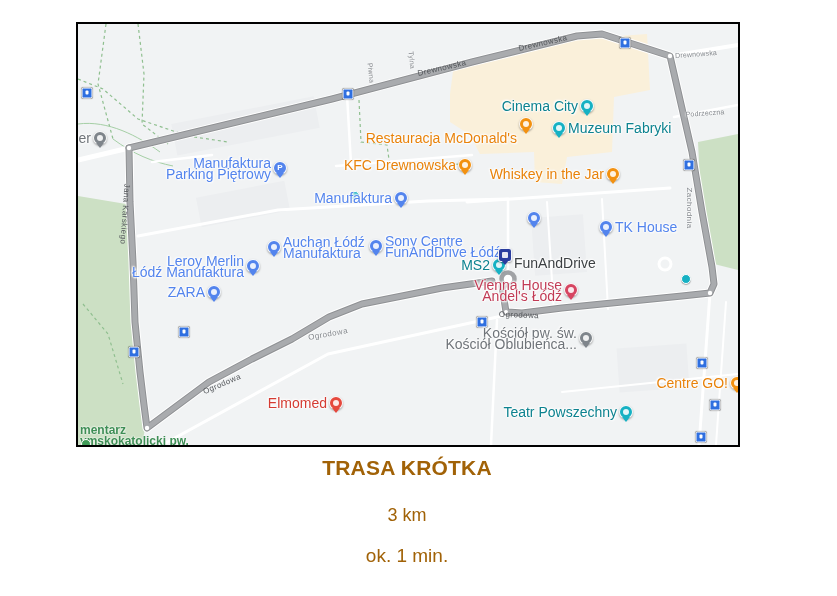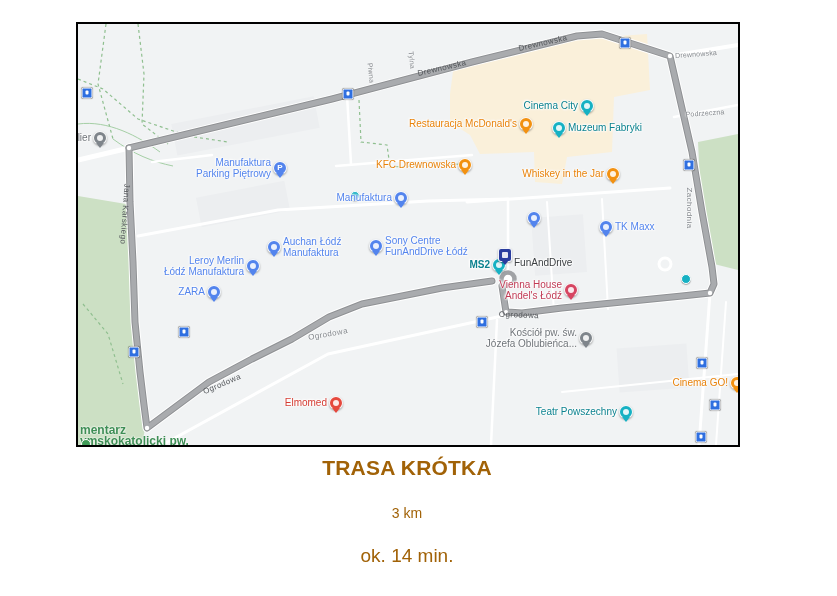--- a/index.html
+++ b/index.html
@@ -17,38 +17,38 @@
   .pin::after{content:"";position:absolute;left:50%;top:11px;transform:translateX(-50%);
        border:4px solid transparent;border-top:5px solid var(--c,#888);}
   .pin::before{content:"";position:absolute;inset:3px;border-radius:50%;background:rgba(255,255,255,.88);}
   .pin.glyph::before{display:none;}
   .pin.square{border-radius:3px;}
   .pin.square::before{border-radius:1px;inset:3px;}
   .pin span{position:absolute;inset:0;display:flex;align-items:center;justify-content:center;
        color:#fff;font-size:8px;font-weight:bold;line-height:1;}
   .dotpin{position:absolute;width:8px;height:8px;border-radius:50%;background:var(--c,#16b1c3);
        border:1.5px solid #fff;transform:translate(-50%,-50%);box-shadow:0 1px 1px rgba(0,0,0,.3);z-index:28;}
-  .plabel{position:absolute;font-size:10px;line-height:10.5px;white-space:nowrap;z-index:29;
+  .plabel{position:absolute;font-size:14px;line-height:10.5px;white-space:nowrap;z-index:29;
        text-shadow:0 0 2px #fff,0 0 2px #fff,0 0 3px #fff,1px 1px 2px #fff,-1px -1px 2px #fff;}
   .plabel.left{text-align:right;}
   .plabel.right{text-align:left;}
   .street{position:absolute;font-size:8px;letter-spacing:.4px;color:#84888d;white-space:nowrap;
        transform:translate(-50%,-50%) rotate(var(--r,0deg));z-index:20;
        text-shadow:0 0 2px #fff,0 0 2px #fff;}
   .street.on-route{color:#55585c;text-shadow:none;z-index:21;}
   .street.tiny{font-size:7px;letter-spacing:.2px;}
   .ticon{position:absolute;width:9px;height:9px;background:#2f6fe0;border:1px solid #fff;
        border-radius:2px;transform:translate(-50%,-50%);z-index:27;box-shadow:0 0 1px rgba(0,0,0,.4);}
   .ticon::before{content:"";position:absolute;left:2.5px;top:1.5px;width:3px;height:4px;background:#fff;border-radius:1px;}
   .arealabel{position:absolute;font-size:12px;line-height:10.5px;z-index:26;
        text-shadow:0 0 2px #fff,0 0 2px #fff;font-weight:bold;}
   
   .cap{position:absolute;left:76px;width:662px;text-align:center;color:#a16207;}
   #cap-title{top:456px;font-size:21px;font-weight:bold;letter-spacing:.2px;}
-  #cap-dist{top:505px;font-size:14px;}
+  #cap-dist{top:505px;font-size:18px;}
   #cap-dur{top:545px;font-size:19px;}
 </style>
 </head>
 <body>
 
 <div id="map-frame">
 
   <svg id="basemap" width="660" height="421" viewBox="0 0 660 421">
 
     <path d="M0,172 L48,180 L58,300 L68,399 L64,421 L0,421 Z" fill="#cce0c4"></path>
@@ -135,21 +135,21 @@
       </div>
       <div class="pin" style="--c: #16b1c3; left: 509px; top: 94px;"></div>
       <div class="plabel left" style="color: rgb(12, 130, 143); top: 77px; right: 160px;">
         <div>Cinema City</div>
       </div>
       <div class="pin" style="--c: #16b1c3; left: 481px; top: 116px;"></div>
       <div class="plabel right" style="color: rgb(12, 130, 143); top: 99px; left: 490px;">
         <div>Muzeum Fabryki</div>
       </div>
       <div class="pin" style="--c: #f29111; left: 448px; top: 112px;"></div>
-      <div class="plabel left" style="color: rgb(232, 130, 10); top: 95px; right: 221px;">
+      <div class="plabel left" style="color: rgb(232, 130, 10); top: 109px; right: 221px;">
         <div>Restauracja McDonald's</div>
       </div>
       <div class="pin" style="--c: #f29111; left: 387px; top: 153px;"></div>
       <div class="plabel left" style="color: rgb(232, 130, 10); top: 136px; right: 282px;">
         <div>KFC Drewnowska</div>
       </div>
       <div class="pin" style="--c: #f29111; left: 535px; top: 162px;"></div>
       <div class="plabel left" style="color: rgb(232, 130, 10); top: 145px; right: 134px;">
         <div>Whiskey in the Jar</div>
       </div>
@@ -171,48 +171,48 @@
       <div class="plabel left" style="color: rgb(83, 132, 237); top: 232px; right: 494px;">
         <div>Leroy Merlin</div>
         <div>Łódź Manufaktura</div>
       </div>
       <div class="pin" style="--c: #5384ed; left: 136px; top: 280px;"></div>
       <div class="plabel left" style="color: rgb(83, 132, 237); top: 263px; right: 533px;">
         <div>ZARA</div>
       </div>
       <div class="pin" style="--c: #5384ed; left: 528px; top: 215px;"></div>
       <div class="plabel right" style="color: rgb(83, 132, 237); top: 198px; left: 537px;">
-        <div>TK Maxx</div>
+        <div>TK House</div>
       </div>
       <div class="pin" style="--c: #5384ed; left: 456px; top: 206px;"></div>
       <div class="pin" style="--c: #16b1c3; left: 421px; top: 253px;"></div>
-      <div class="plabel left" style="color: rgb(12, 130, 143); top: 236px; right: 248px; font-weight: bold;">
+      <div class="plabel left" style="color: rgb(12, 130, 143); top: 236px; right: 248px;">
         <div>MS2</div>
       </div>
       <div class="pin square" style="--c: #2a3d9e; left: 427px; top: 243px;"></div>
       <div class="plabel right" style="color: rgb(60, 64, 67); top: 226px; left: 436px; margin-top: 8px;">
         <div>FunAndDrive</div>
       </div>
       <div class="pin" style="--c: #d64561; left: 493px; top: 278px;"></div>
       <div class="plabel left" style="color: rgb(193, 59, 85); top: 256px; right: 176px;">
         <div>Vienna House</div>
         <div>Andel's Łódź</div>
       </div>
       <div class="pin" style="--c: #7f858b; left: 508px; top: 326px;"></div>
       <div class="plabel left" style="color: rgb(111, 116, 121); top: 304px; right: 161px;">
         <div>Kościół pw. św.</div>
-        <div>Józefa Oblubieńca...</div>
+        <div>Kościół Oblubieńca...</div>
       </div>
       <div class="pin" style="--c: #16b1c3; left: 548px; top: 400px;"></div>
       <div class="plabel left" style="color: rgb(12, 130, 143); top: 383px; right: 121px;">
         <div>Teatr Powszechny</div>
       </div>
       <div class="pin" style="--c: #f29111; left: 659px; top: 371px;"></div>
       <div class="plabel left" style="color: rgb(232, 130, 10); top: 354px; right: 10px;">
-        <div>Cinema GO!</div>
+        <div>Centre GO!</div>
       </div>
       <div class="pin" style="--c: #e5483d; left: 258px; top: 391px;"></div>
       <div class="plabel left" style="color: rgb(212, 59, 50); top: 374px; right: 411px;">
         <div>Elmomed</div>
       </div>
       <div class="dotpin" style="--c: #16b1c3; left: 608px; top: 255px;"></div>
       <div class="dotpin" style="--c: #16b1c3; left: 277px; top: 172px;"></div>
       <div class="dotpin" style="--c: #3f9b57; left: 8px; top: 420px;"></div>
       <div class="arealabel" style="left: 2px; top: 401px; color: rgb(62, 142, 85);">
         <div>mentarz</div>
@@ -237,13 +237,13 @@
       <div class="ticon" style="left: 106px; top: 308px;"></div>
       <div class="ticon" style="left: 404px; top: 298px;"></div>
       <div class="ticon" style="left: 624px; top: 339px;"></div>
       <div class="ticon" style="left: 637px; top: 381px;"></div>
       <div class="ticon" style="left: 623px; top: 413px;"></div>
     </div>
 </div>
 
 <div class="cap" id="cap-title">TRASA KRÓTKA</div>
 <div class="cap" id="cap-dist">3 km</div>
-<div class="cap" id="cap-dur">ok. 14 min.</div>
+<div class="cap" id="cap-dur">ok. 1 min.</div>
 
 </body></html>

